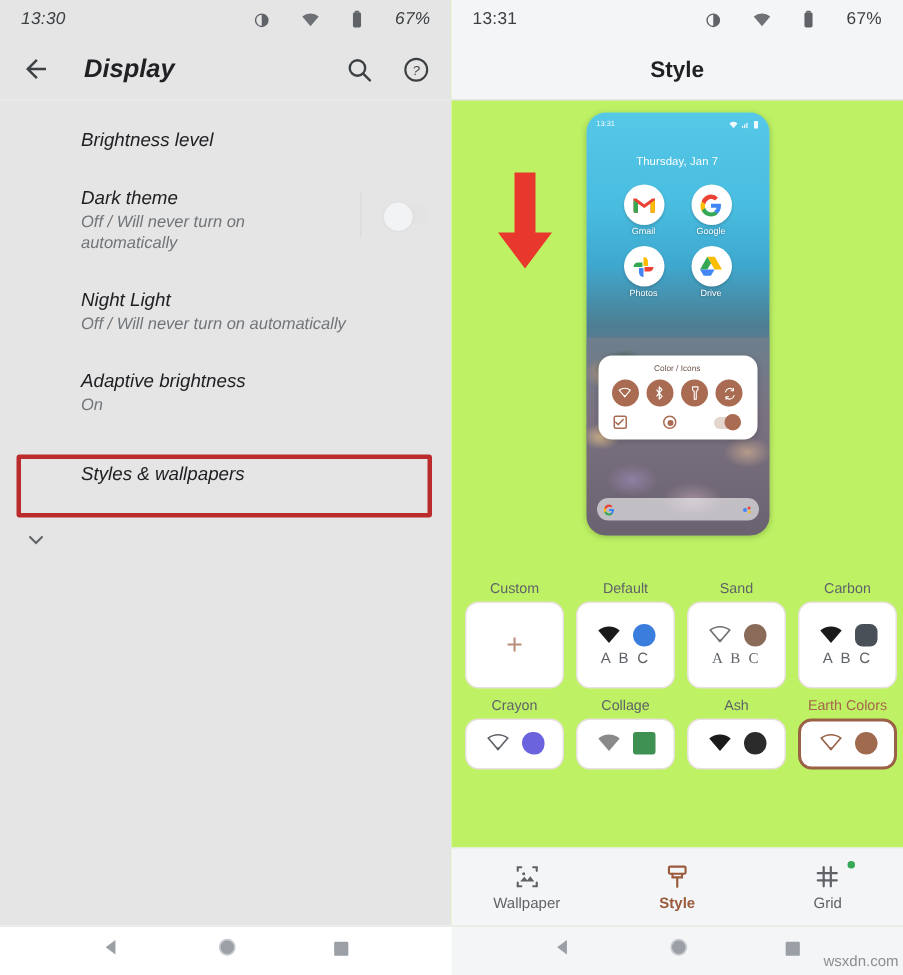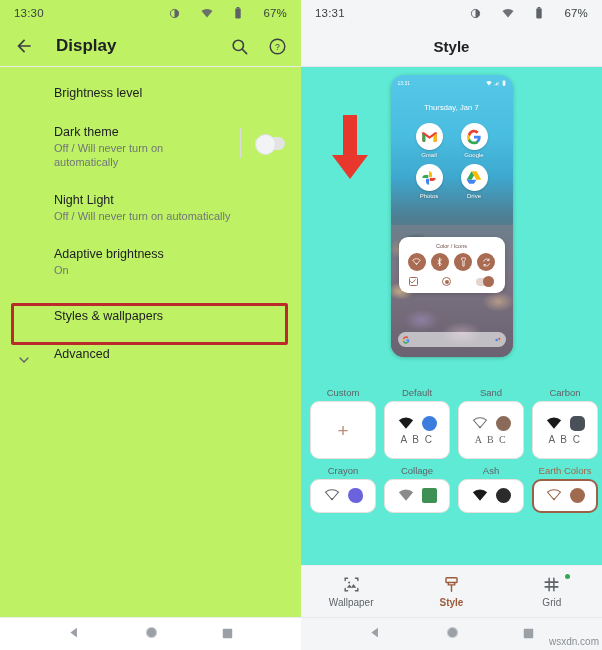--- a/index.html
+++ b/index.html
@@ -4,22 +4,22 @@
 <style>
   * { box-sizing: border-box; margin: 0; padding: 0; }
   html, body {
     width: 602px; height: 650px;
     font-family: "Liberation Sans", sans-serif;
     background: #ffffff;
     overflow: hidden;
   }
   .screens { display: flex; width: 602px; height: 650px; position: relative; }
   .panel { position: relative; height: 650px; }
-  .panel-left { width: 301px; background: #bef264; }
-  .panel-right { width: 301px; background: #5eead4; }
+  .panel-left { width: 301px; background: #e5e5e5; font-style: italic; }
+  .panel-right { width: 301px; background: #bef264; }
 
   
   .statusbar {
     height: 26px; display: flex; align-items: center;
     justify-content: space-between; padding: 0 14px;
     font-size: 11.5px; color: #3c4043; letter-spacing: .2px;
   }
   .panel-right .statusbar { background: #f4f5f6; }
   .status-icons { display: flex; align-items: center; gap: 21px; }
   .si { display: block; }
@@ -303,21 +303,20 @@
         </div>
       </div>
 
       <div class="row" style="padding-top:6px;">
         <span class="row-chevron">
           <svg width="16" height="16" viewBox="0 0 24 24">
               <path d="M6 9l6 6 6-6" fill="none" stroke="#5f6368" stroke-width="2" stroke-linecap="round"></path>
             </svg>
         </span>
         <div class="row-text">
-          <div class="row-title">Advanced</div>
         </div>
       </div>
 
     </div>
 
     <div class="highlight-box"></div>
   </div>
 
   <div class="panel panel-right">
 

